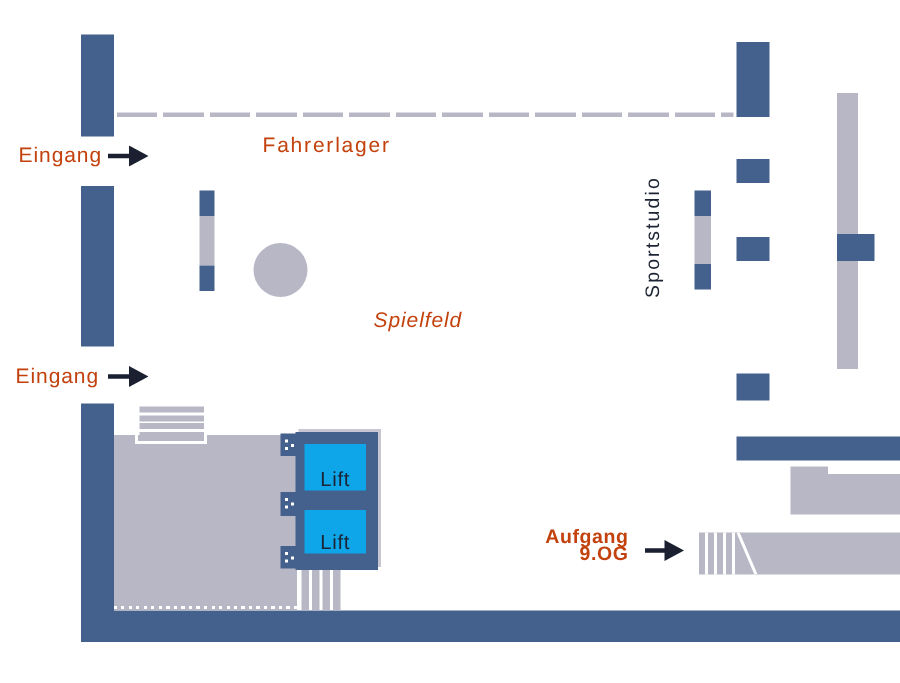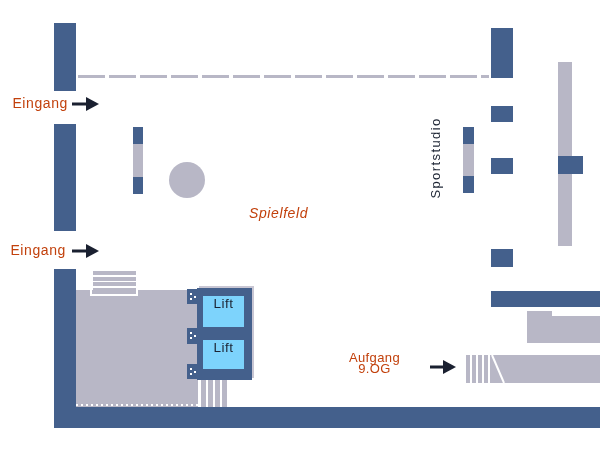--- a/index.html
+++ b/index.html
@@ -46,21 +46,21 @@
   #tribune-rect{left:76px;top:290px;width:122px;height:117px;}
   .stair-bar{position:absolute;left:93px;width:43px;height:4px;background:#b8b7c6;}
   #stair-bar-1{top:271px;} #stair-bar-2{top:276.5px;} #stair-bar-3{top:282px;} #stair-bar-4{top:287.5px;}
   #stair-outline{left:90px;top:286px;width:48px;height:10px;border:2px solid #ffffff;background:transparent;box-sizing:border-box;}
   #tribune-dotted-edge{
     left:76px;top:404px;width:150px;height:2px;
     background:repeating-linear-gradient(90deg,#ffffff 0 2px,transparent 2px 5px);
   }
   
   #lift-block{left:197px;top:288px;width:55px;height:92px;box-shadow:2px -2px 0 0 #c8c6d3;}
-  .lift-shaft{position:absolute;background:#7dd3fc;display:flex;align-items:flex-start;justify-content:center;}
+  .lift-shaft{position:absolute;background:#0ea5e9;display:flex;align-items:flex-end;justify-content:center;}
   #lift-shaft-1{left:203px;top:296px;width:41px;height:31px;}
   #lift-shaft-2{left:203px;top:340px;width:41px;height:29px;}
   .lift-label{font-size:13.5px;letter-spacing:0.5px;color:#1c2433;}
   .door{position:absolute;left:187px;width:13px;background:#44608c;}
   #door-1{top:289px;height:15px;} #door-2{top:328px;height:16px;} #door-3{top:364px;height:15px;}
   .door::before{
     content:"";position:absolute;left:3px;top:4px;width:2px;height:2px;background:#fff;
     box-shadow:0 5px 0 #fff,4px 3px 0 #fff;
   }
   .stripe{position:absolute;top:380px;width:5px;height:27px;background:#b8b7c6;}
@@ -73,21 +73,21 @@
   
   #entrance-top-label{left:0;top:96px;width:68px;text-align:right;}
   #entrance-bottom-label{left:0;top:243px;width:66px;text-align:right;}
   #fahrerlager-label{left:175px;top:89px;letter-spacing:1.2px;}
   #spielfeld-label{left:249px;top:206px;font-style:italic;}
   #sportstudio-wrap{left:435px;top:158px;width:0;height:0;}
   #sportstudio-label{
     position:absolute;left:0;top:0;transform:translate(-50%,-50%) rotate(-90deg);
     font-size:13px;letter-spacing:1.4px;white-space:nowrap;color:#1c2433;
   }
-  #aufgang-label{left:330px;top:353px;width:89px;text-align:center;font-size:13px;line-height:10.5px;letter-spacing:0.4px;}
+  #aufgang-label{left:330px;top:353px;width:89px;text-align:right;font-size:13px;line-height:10.5px;letter-spacing:0.4px;font-weight:bold;}
   .arrow-icon{position:absolute;}
   #entrance-top-arrow{left:72px;top:97px;}
   #entrance-bottom-arrow{left:72px;top:244px;}
   #aufgang-arrow{left:430px;top:360px;}
 </style>
 </head>
 <body>
 
 <div id="plan">
 
@@ -158,20 +158,21 @@
     <rect x="0" y="5.5" width="16" height="3" fill="#1a2030"></rect>
     <path d="M14 0 L27 7 L14 14 Z" fill="#1a2030"></path>
   </svg>
 
   <div class="label" id="entrance-bottom-label">Eingang</div>
   <svg class="arrow-icon" id="entrance-bottom-arrow" width="27" height="14" viewBox="0 0 27 14">
     <rect x="0" y="5.5" width="16" height="3" fill="#1a2030"></rect>
     <path d="M14 0 L27 7 L14 14 Z" fill="#1a2030"></path>
   </svg>
 
+  <div class="label" id="fahrerlager-label">Fahrerlager</div>
   <div class="label" id="spielfeld-label">Spielfeld</div>
 
   <div class="abs" id="sportstudio-wrap">
     <span id="sportstudio-label">Sportstudio</span>
   </div>
 
   <div class="label" id="aufgang-label">
     <div>Aufgang</div>
     <div>9.OG</div>
   </div>

